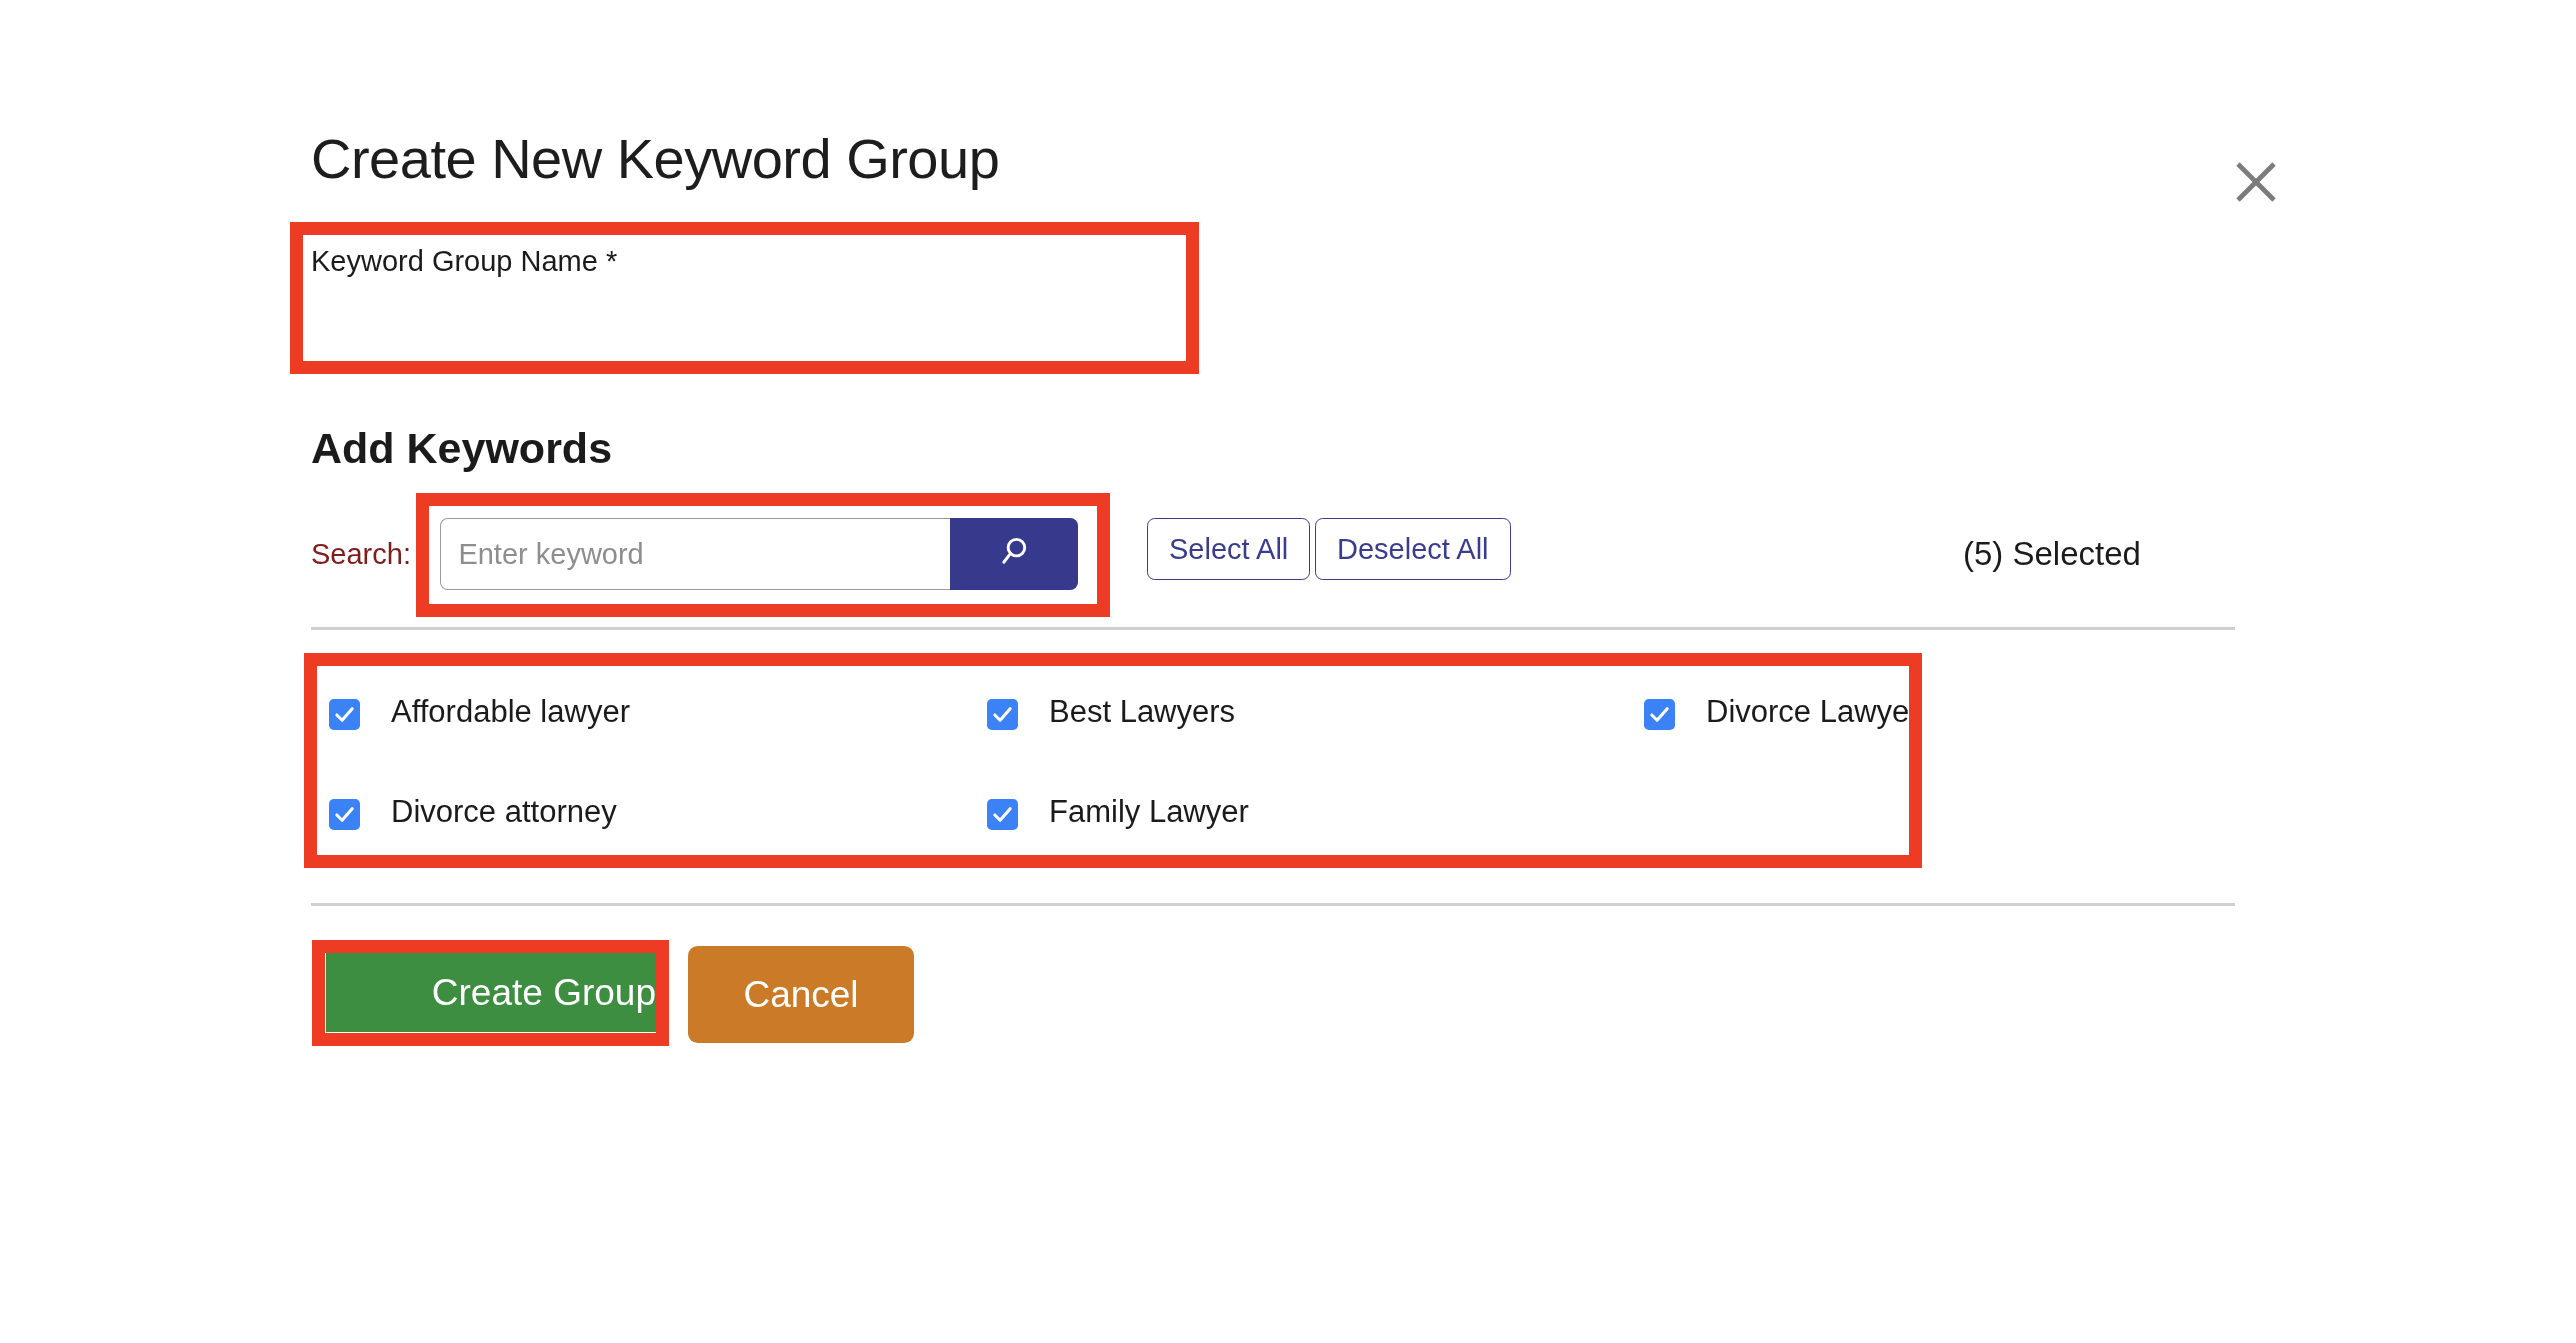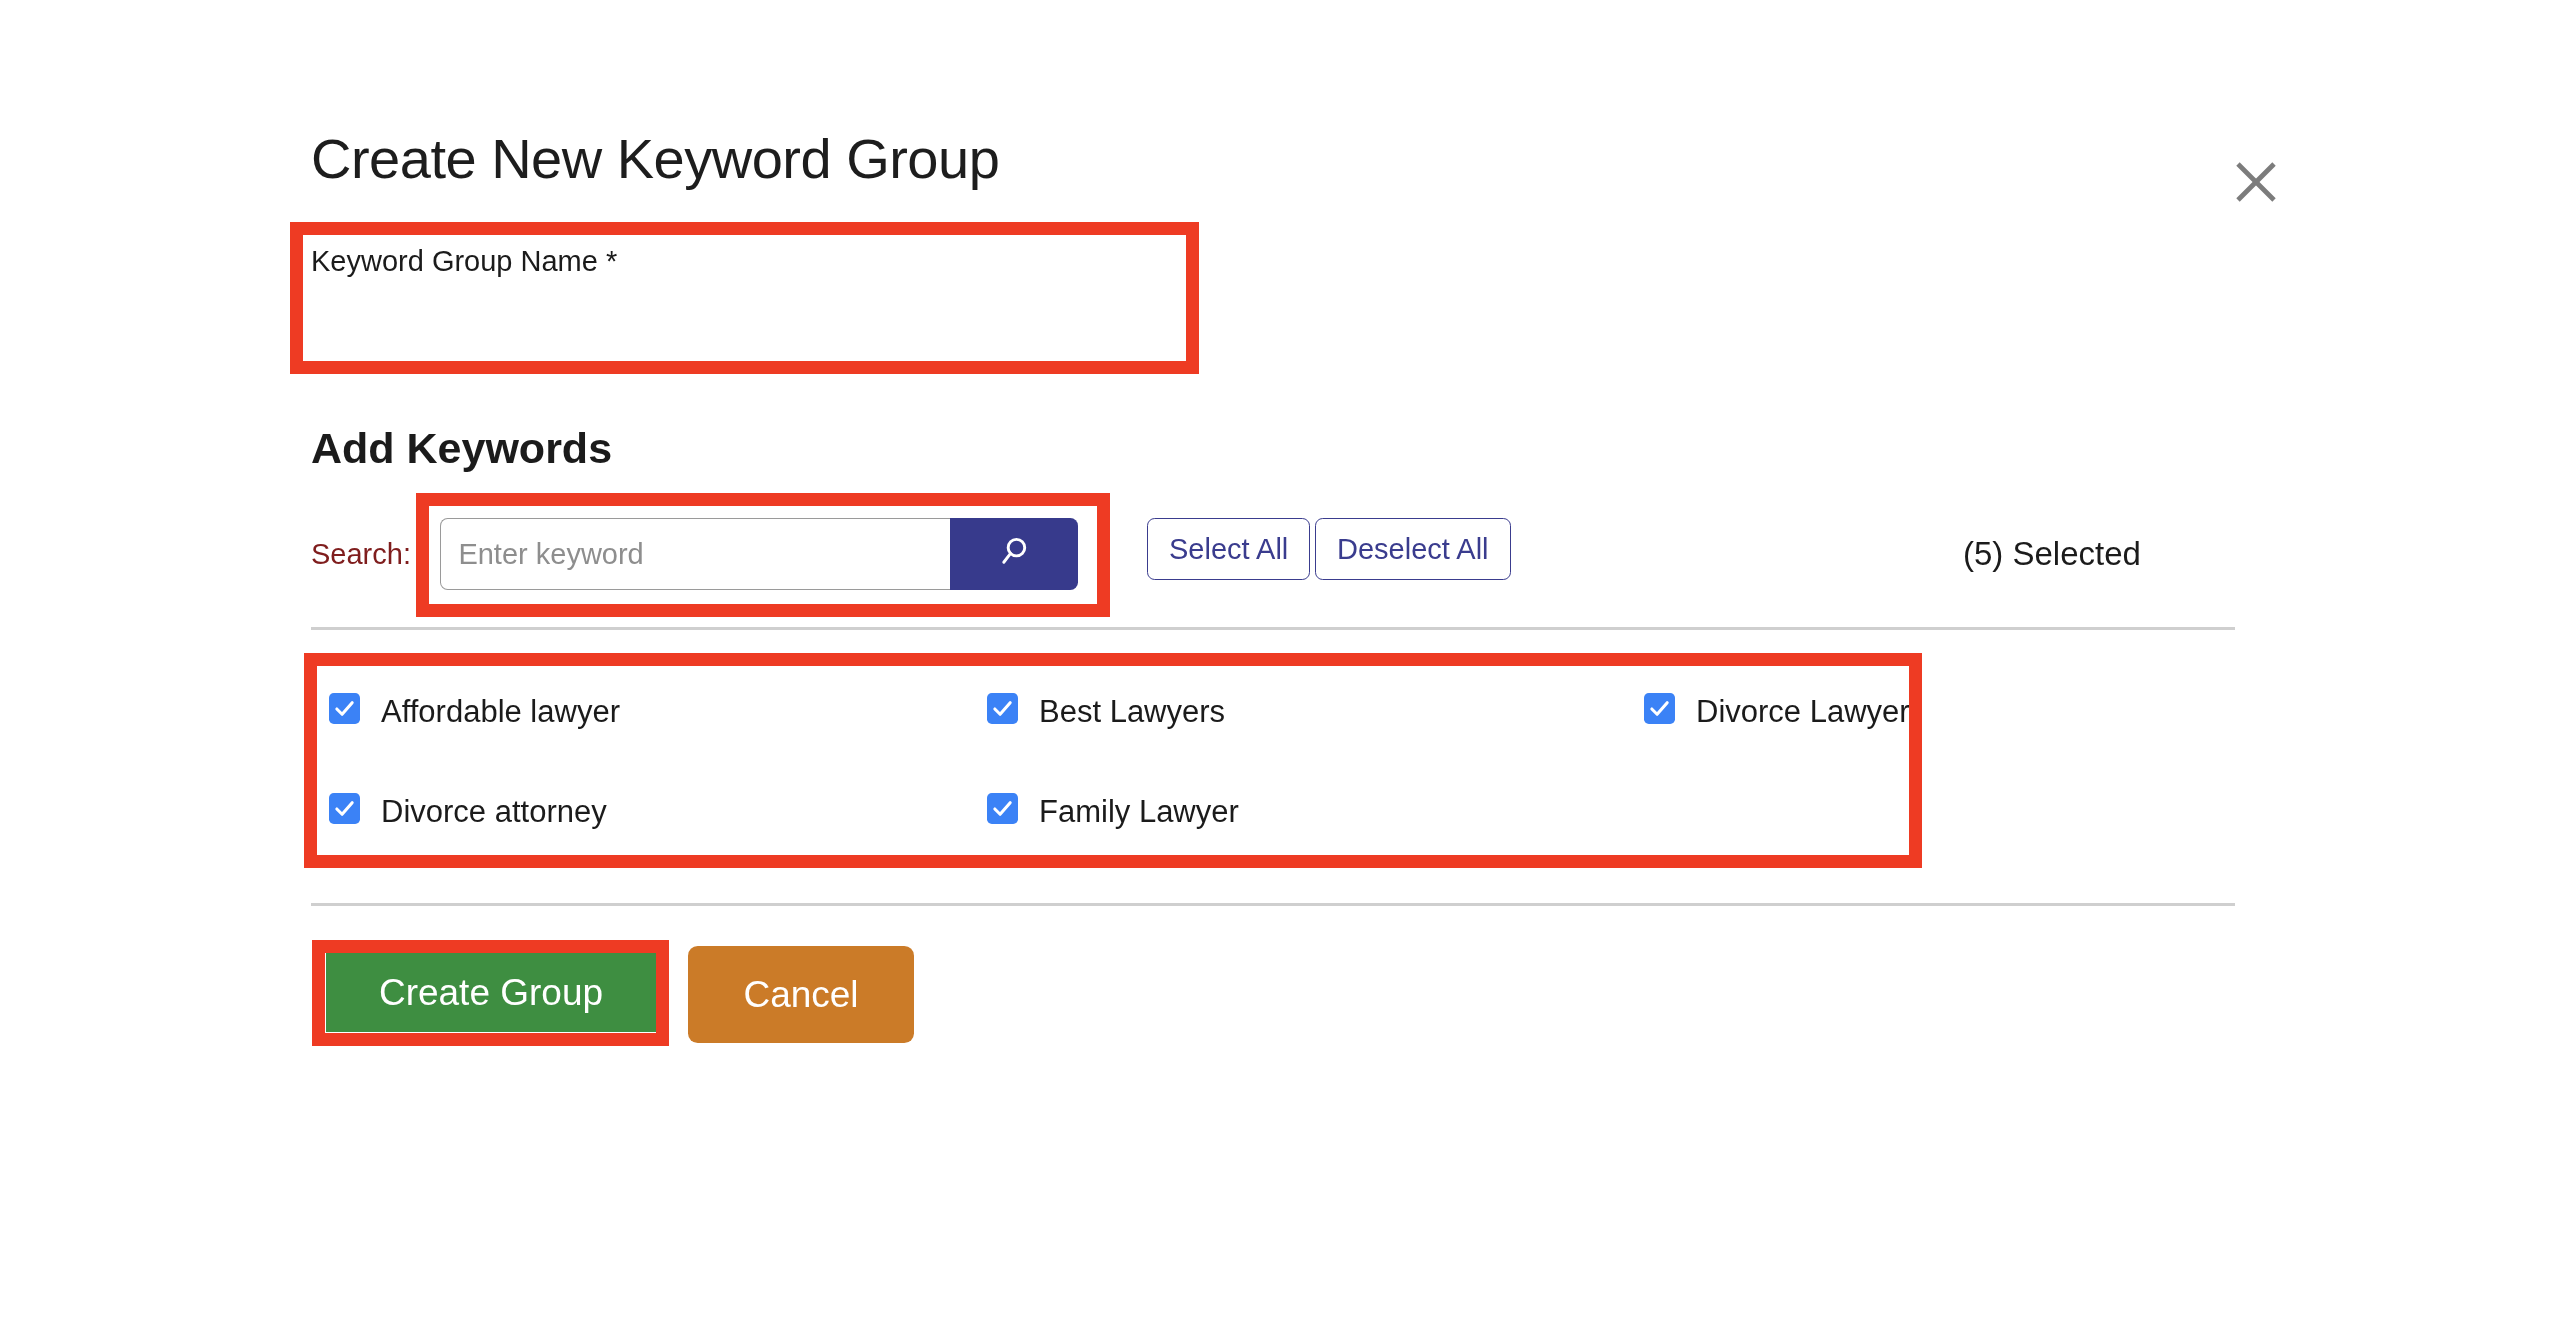--- a/index.html
+++ b/index.html
@@ -194,22 +194,22 @@
   #keyword-grid {
     position: absolute;
     left: 329px;
     top: 677px;
     width: 1566px;
     height: 169px;
   }
   .keyword-item {
     position: absolute;
     display: flex;
-    align-items: flex-start;
-    gap: 21px;
+    align-items: flex-end;
+    gap: 31px;
     cursor: pointer;
     white-space: nowrap;
   }
   .keyword-item .cb {
     width: 31px;
     height: 31px;
     border-radius: 4.8px;
     background: #3b82f6;
     display: flex;
     align-items: center;
@@ -238,20 +238,21 @@
     width: 330px;
     height: 79px;
     background: #3e8e41;
     color: #ffffff;
     border: none;
     border-radius: 0;
     font-family: "Liberation Sans", sans-serif;
     font-size: 37px;
     cursor: pointer;
     padding: 0;
+    text-align: right;
   }
   #cancel-button {
     position: absolute;
     left: 688px;
     top: 946px;
     width: 226px;
     height: 97px;
     background: #cb7b28;
     color: #ffffff;
     border: none;

